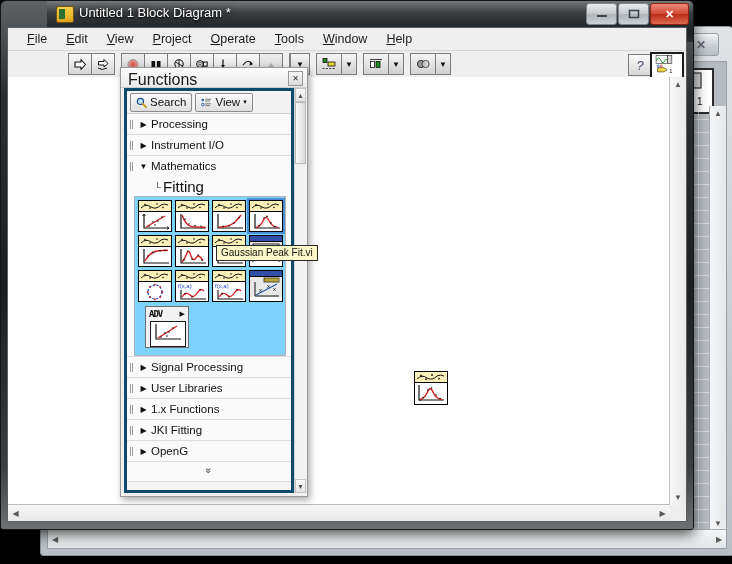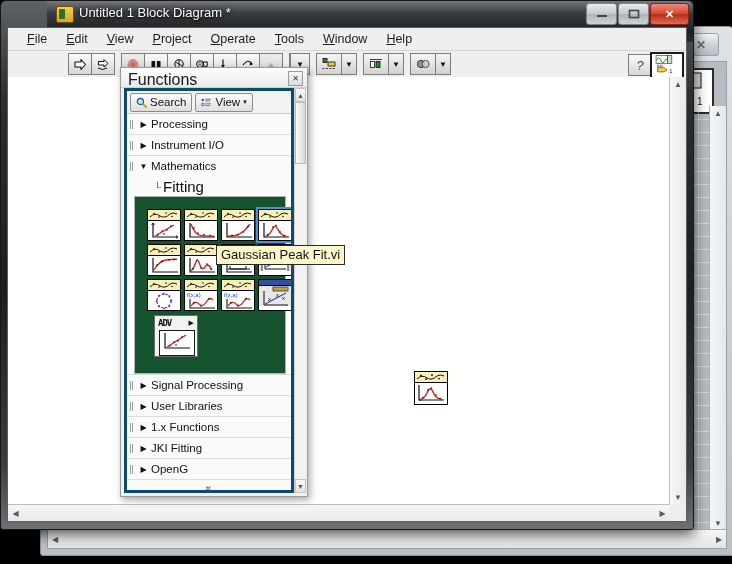--- a/index.html
+++ b/index.html
@@ -219,21 +219,21 @@
   }
   .grip{width:9px;display:flex;justify-content:center;gap:1px;}
   .grip i{display:block;width:1px;height:9px;background:#9d9d9d;}
   .tri{width:15px;display:flex;align-items:center;justify-content:center;font-size:8px;color:#111;}
   .cat-lbl{font-size:11.5px;color:#111;}
   .sub-row{height:17px;display:flex;align-items:flex-end;padding-left:27px;background:#fafafa;}
   .sub-l{font-size:10px;color:#444;margin-right:2px;line-height:10px;}
   .sub-lbl{font-size:15px;color:#111;line-height:12px;}
 
   .grid-area{
-    margin:3px 5px 0 7px;border:1px solid #b2b2b2;background:#14532d;padding:12px;
+    margin:3px 5px 0 7px;border:1px solid #b2b2b2;background:#7dd3fc;padding:3px;
   }
   .icon-grid{display:grid;grid-template-columns:repeat(4,34px);gap:3px;}
   .pal-ico{
     width:34px;height:32px;border:1px solid #000;background:#fff;position:relative;
     box-sizing:border-box;
   }
   .pal-ico.sel{outline:2px solid #4a90d9;outline-offset:0px;border-color:#000;}
   .pal-ico .band{height:10px;background:#fbf0b8;border-bottom:1px solid #000;position:relative;overflow:hidden;}
   .pal-ico .plot{position:relative;height:20px;overflow:hidden;}
   .pal-ico.express .band{background:#2f4fa8;height:5px;border-bottom:1px solid #000;}
@@ -248,21 +248,21 @@
   }
   .adv-tri{position:absolute;right:3px;top:3px;font-size:7px;color:#111;}
   .adv-plot{position:absolute;left:4px;top:14px;width:34px;height:24px;background:#fff;border:1px solid #1a1a1a;overflow:hidden;}
   .dbl-chev{text-align:center;font-size:10px;color:#444;padding:3px 0 5px 0;background:#fafafa;}
   .pal-foot{border-top:1px solid #dcdcdc;height:14px;background:#f3f3f3;}
 
   
   .tooltip{
     position:absolute;left:216px;top:245px;
     background:#fbf7c8;border:1px solid #2a2a2a;
-    font-size:13px;color:#111;padding:1px 4px 2px 4px;white-space:nowrap;
+    font-size:10px;color:#111;padding:1px 4px 2px 4px;white-space:nowrap;
     z-index:50;
   }
 
   svg{display:block;}
 </style>
 </head>
 <body>
 
 <div class="root">
 

